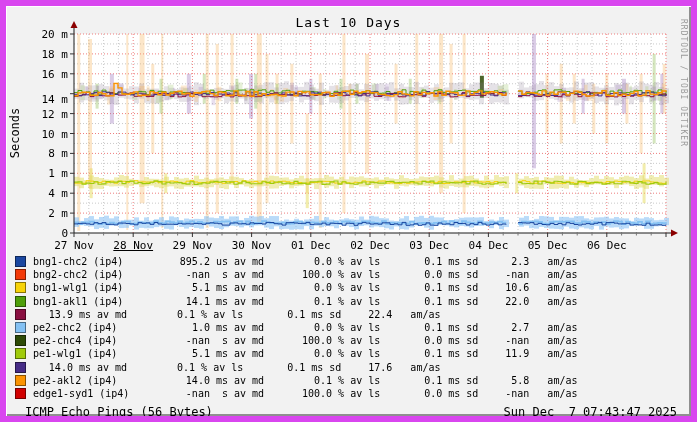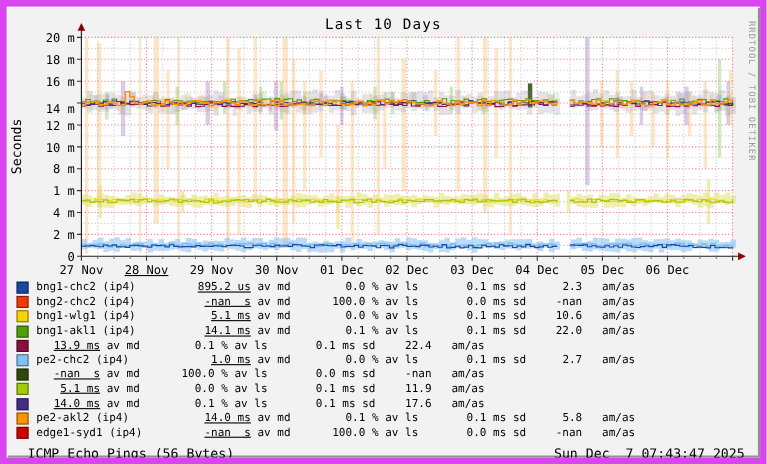--- a/index.html
+++ b/index.html
@@ -21,21 +21,21 @@
   .ytick{position:absolute;left:12px;width:50px;text-align:right;font-size:11px;
          white-space:pre;}
   .xtick{position:absolute;width:56px;text-align:center;font-size:11px;top:233px;
          white-space:pre;}
   .legend{position:absolute;left:9px;top:249px;width:680px;}
   .lrow{height:13.2px;display:flex;align-items:center;font-size:10px;line-height:13px;}
   .sw{width:11px;height:11px;margin-right:7px;flex:none;
       border:1px solid rgba(0,0,0,.45);box-sizing:border-box;}
   .lc{white-space:pre;display:inline-block;}
   .c-name{width:137px;}
-  .c-med{width:58px;text-align:right;text-decoration:underline;}
+  .c-med{width:58px;text-align:right;}
   .c-loss{width:80px;text-align:right;}
   .c-sd{width:80px;text-align:right;}
   .c-am{width:51px;text-align:right;}
   .c-lbl{text-align:right;}
   .footer-left{position:absolute;left:19px;top:399px;font-size:12px;white-space:pre;}
   .footer-right{position:absolute;right:14px;top:399px;font-size:12px;white-space:pre;}
 </style>
 </head>
 <body>
 
@@ -747,31 +747,33 @@
         <span class="lc c-lbl"> av md</span>
         <span class="lc c-loss">0.0 %</span>
         <span class="lc c-lbl"> av ls</span>
         <span class="lc c-sd">0.1 ms</span>
         <span class="lc c-lbl"> sd</span>
         <span class="lc c-am">2.7</span>
         <span class="lc c-lbl">   am/as</span>
       </div>
       <div class="lrow">
         <span class="sw" style="background: rgb(46, 74, 6);"></span>
+        <span class="lc c-name">pe2-chc4 (ip4)</span>
         <span class="lc c-med">-nan  s</span>
         <span class="lc c-lbl"> av md</span>
         <span class="lc c-loss">100.0 %</span>
         <span class="lc c-lbl"> av ls</span>
         <span class="lc c-sd">0.0 ms</span>
         <span class="lc c-lbl"> sd</span>
         <span class="lc c-am">-nan</span>
         <span class="lc c-lbl">   am/as</span>
       </div>
       <div class="lrow">
         <span class="sw" style="background: rgb(160, 203, 11);"></span>
+        <span class="lc c-name">pe1-wlg1 (ip4)</span>
         <span class="lc c-med">5.1 ms</span>
         <span class="lc c-lbl"> av md</span>
         <span class="lc c-loss">0.0 %</span>
         <span class="lc c-lbl"> av ls</span>
         <span class="lc c-sd">0.1 ms</span>
         <span class="lc c-lbl"> sd</span>
         <span class="lc c-am">11.9</span>
         <span class="lc c-lbl">   am/as</span>
       </div>
       <div class="lrow">

